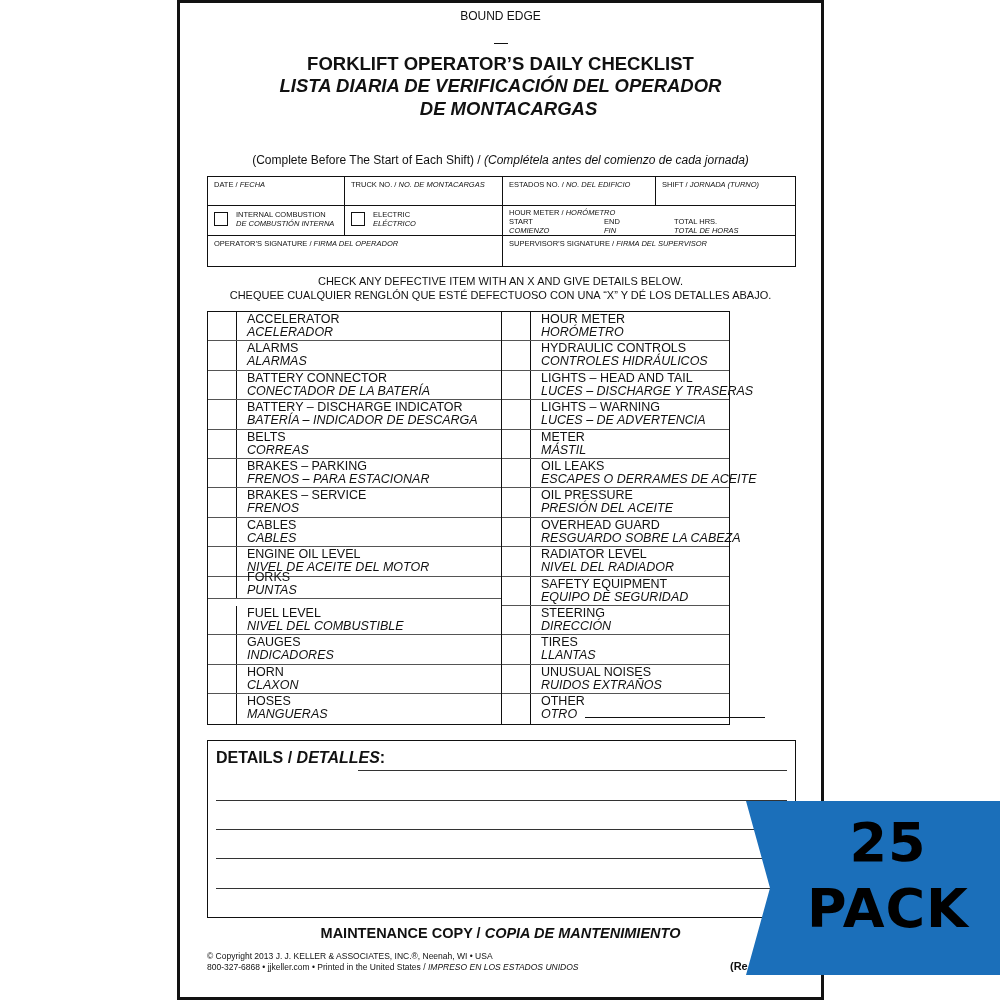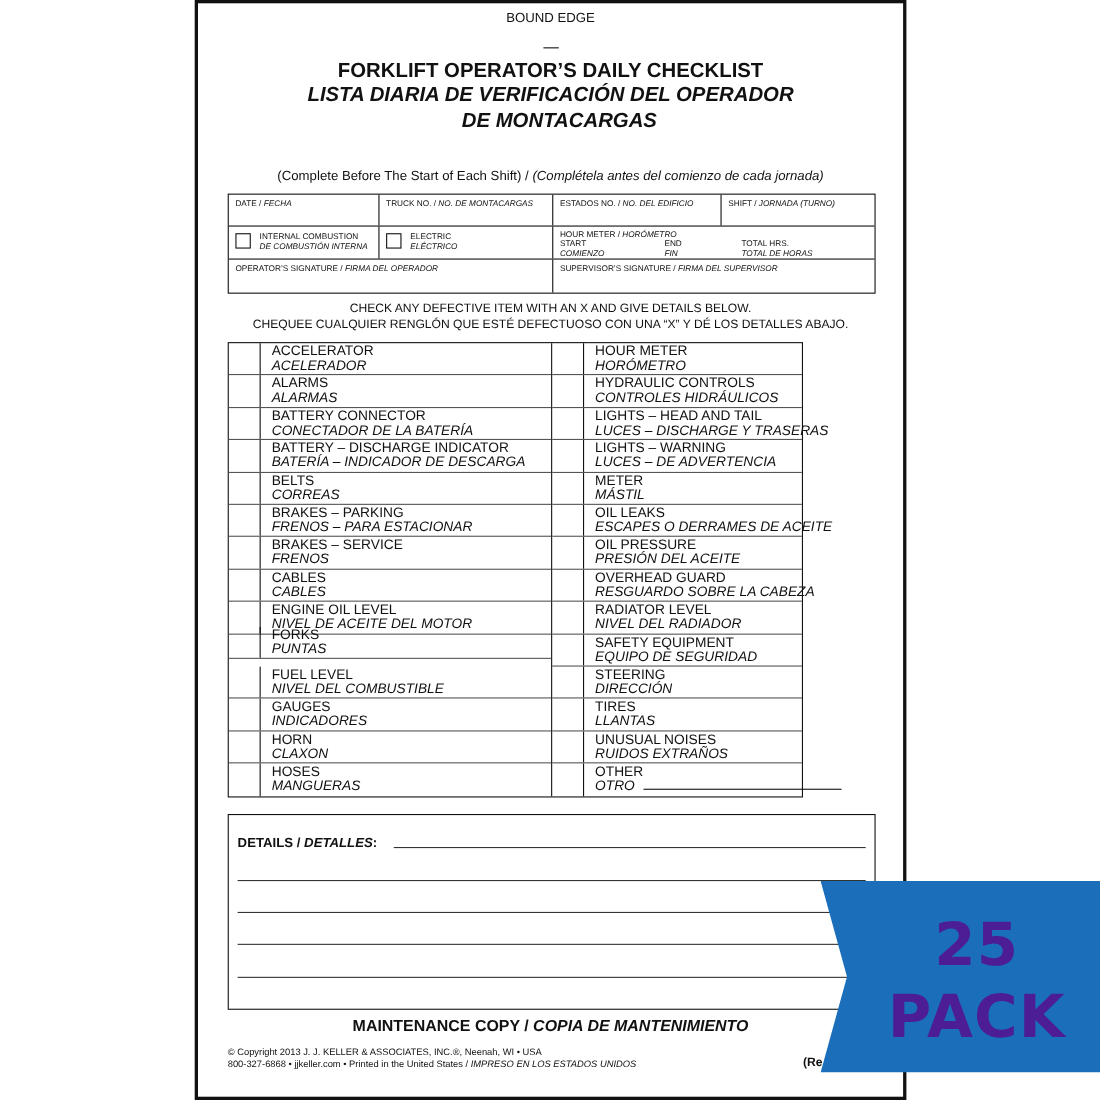--- a/index.html
+++ b/index.html
@@ -49,34 +49,34 @@
   .box { width: 29px; border-right: 1px solid #111; flex: none; }
   .label { padding: 1px 0 0 10px; font-size: 12.5px; line-height: 13px; white-space: nowrap; }
   .label .es { font-style: italic; }
   .other-line { display: inline-block; width: 180px; border-bottom: 1px solid #111; margin-left: 8px; vertical-align: baseline; }
 
   
   .details {
     left: 27px; top: 737px; width: 589px; height: 178px;
     border: 1.5px solid #111;
   }
-  .details-label { position: absolute; left: 8px; top: 18px; font-size: 12px; font-weight: bold; }
+  .details-label { position: absolute; left: 8px; top: 8px; font-size: 16px; font-weight: bold; }
   .dline { position: absolute; height: 1px; background: #333; }
 
   .maint { top: 922px; font-size: 14.5px; font-weight: bold; }
   .copy1 { left: 27px; top: 948px; font-size: 8.5px; }
   .copy2 { left: 27px; top: 959px; font-size: 8.5px; }
   .rev { left: 550px; top: 957px; font-size: 11px; font-weight: bold; }
 
   
   .banner { position: absolute; left: 746px; top: 801px; width: 254px; height: 174px; }
   .banner svg { position: absolute; left: 0; top: 0; }
   .banner-text {
     position: absolute; left: 30px; right: 0; text-align: center;
-    color: #4c1d95; font-weight: bold; font-family: "DejaVu Sans", sans-serif; margin-top: 16px;
+    color: #000000; font-weight: bold; font-family: "DejaVu Sans", sans-serif;
   }
   .b-num { top: 10px; font-size: 54px; letter-spacing: 1px; }
   .b-pack { top: 76px; font-size: 54px; letter-spacing: 1px; }
 </style>
 </head>
 <body>
 
 <div class="page">
 
   <div class="abs center bound-edge">BOUND EDGE</div>

